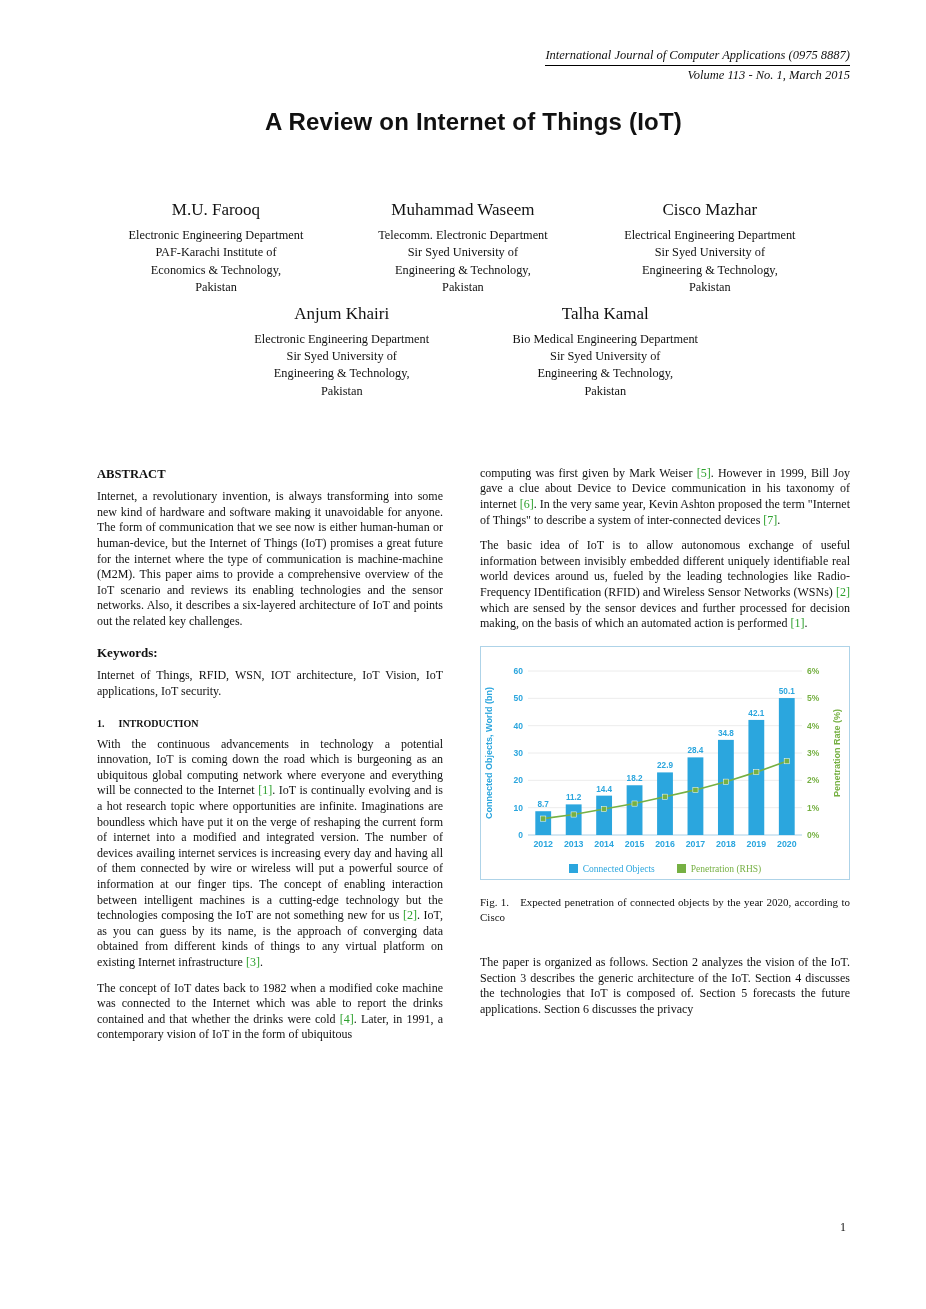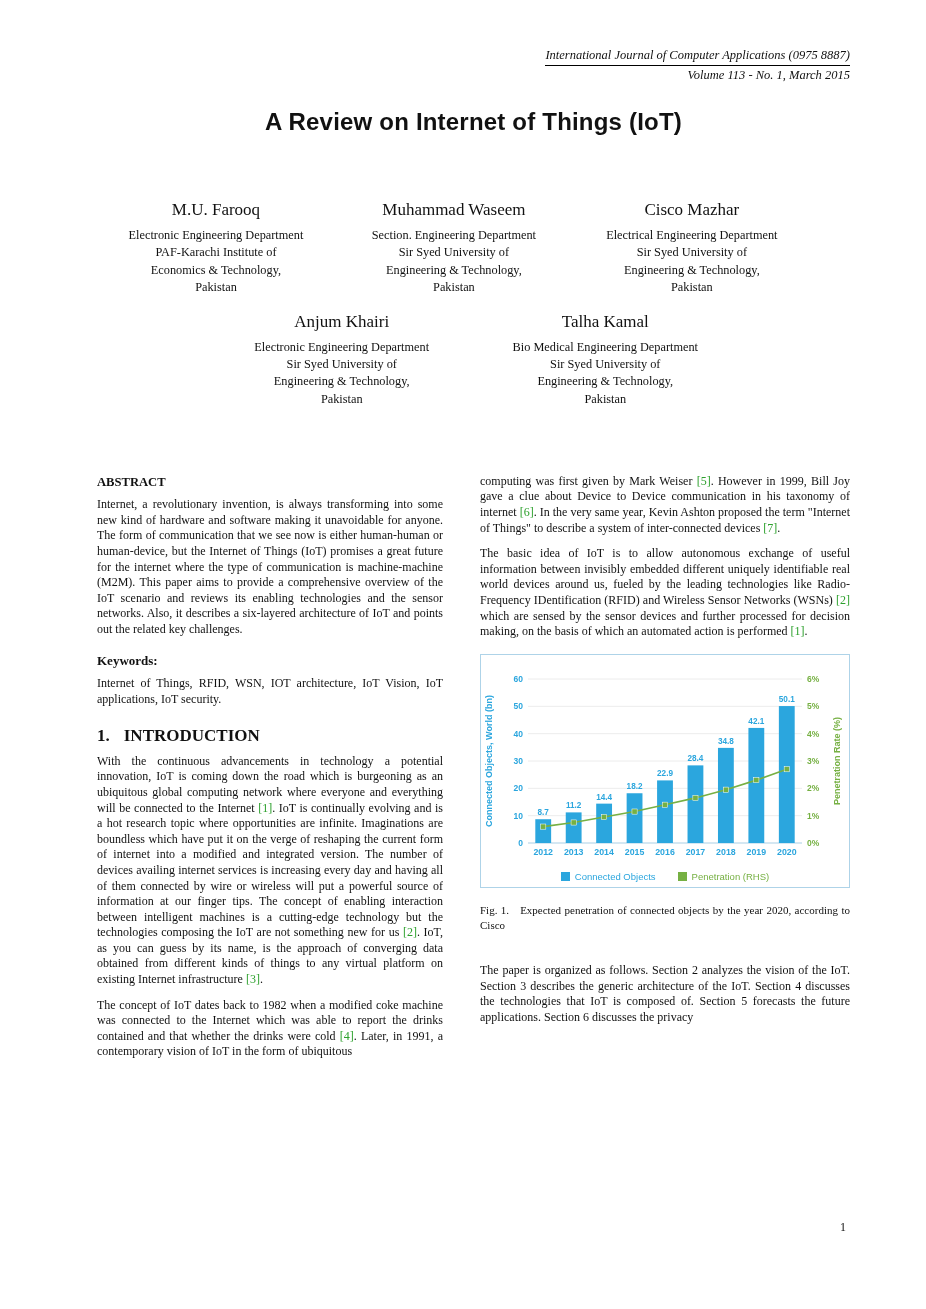--- a/index.html
+++ b/index.html
@@ -18,43 +18,43 @@
   .journal-header { text-align:right; font-style:italic; font-size:12.5px; line-height:1.45; }
   .journal-header .jline1 span { display:inline-block; border-bottom:1px solid #000; padding-bottom:1px; }
   
   .paper-title {
     font-family:"Liberation Sans", sans-serif;
     font-weight:bold; font-size:24px;
     text-align:center; margin-top:24px; letter-spacing:0.2px;
   }
   
   .authors-row { display:flex; }
-  .authors-row.row1 { margin-top:64px; justify-content:flex-start; }
+  .authors-row.row1 { margin-top:64px; justify-content:flex-start;gap:9px; }
   .authors-row.row1 .author { width:31.6%; }
-  .authors-row.row2 { margin-top:16px; justify-content:center;font-family:Liberation Serif, serif; }
+  .authors-row.row2 { margin-top:8px; justify-content:center;font-family:Liberation Serif, serif; }
   .authors-row.row2 .author { width:35%; }
   .author { text-align:center; }
   .author-name { font-size:17px; margin-bottom:7px; }
   .author-aff { font-size:12.3px; line-height:1.4; }
   
   .columns { display:flex; gap:37px; margin-top:66px; }
   .col { width:370px; font-size:12px; line-height:1.3; text-align:justify; }
   .col p { margin-bottom:10px; hyphens:auto; }
   .sec-heading { font-size:12.6px; font-weight:bold; margin:0 0 7px 0; font-family:"Liberation Serif", serif; }
   .kw-heading { margin-top:15px; font-size:13px; }
-  .num-heading { margin-top:17px; font-size:17px; }
+  .num-heading { margin-top:17px; font-size:10px; }
   .num-heading .sec-num { display:inline-block; margin-right:14px; }
   .cite { color:#2ca02c; }
   
   figure { margin-top:14px; }
   .chart-box { width:370px; border:1px solid #aed3e8; padding:8px 0 4px 0; background:#fff; }
   .chart-box svg { display:block; margin:0 auto; font-family:"Liberation Sans", sans-serif; }
   .chart-legend { display:flex; justify-content:center; gap:22px; margin-top:2px;
                   font-family:"Liberation Sans", sans-serif; font-size:9.5px; align-items:center; }
-  .legend-item { display:flex; align-items:center; gap:5px; }
+  .legend-item { display:flex; align-items:center; gap:5px;font-family:Liberation Serif, serif; }
   .legend-swatch { width:9px; height:9px; display:inline-block; }
   figcaption { font-size:11px; line-height:1.32; margin-top:15px; text-align:justify; }
   figcaption .figlabel { margin-right:11px; }
   
   .page-number { position:absolute; right:68px; bottom:74px; font-size:12px; }
 </style>
 </head>
 <body>
 
 <div class="page">
@@ -71,21 +71,21 @@
   <div class="authors-row row1">
     <div class="author">
       <div class="author-name">M.U. Farooq</div>
       <div class="author-aff">Electronic Engineering Department</div>
       <div class="author-aff">PAF-Karachi Institute of</div>
       <div class="author-aff">Economics &amp; Technology,</div>
       <div class="author-aff">Pakistan</div>
     </div>
     <div class="author">
       <div class="author-name">Muhammad Waseem</div>
-      <div class="author-aff">Section. Engineering Department</div>
+      <div class="author-aff">Telecomm. Electronic Department</div>
       <div class="author-aff">Sir Syed University of</div>
       <div class="author-aff">Engineering &amp; Technology,</div>
       <div class="author-aff">Pakistan</div>
     </div>
     <div class="author">
       <div class="author-name">Cisco Mazhar</div>
       <div class="author-aff">Electrical Engineering Department</div>
       <div class="author-aff">Sir Syed University of</div>
       <div class="author-aff">Engineering &amp; Technology,</div>
       <div class="author-aff">Pakistan</div>

